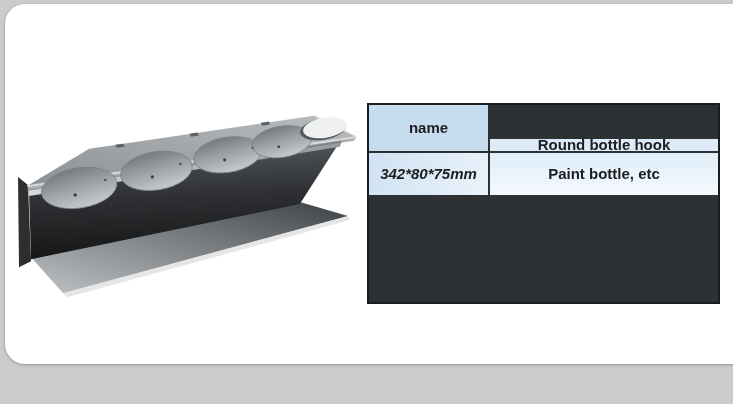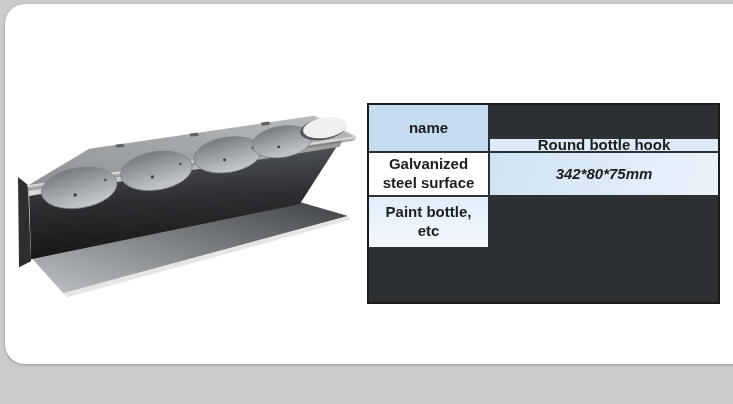--- a/index.html
+++ b/index.html
@@ -113,20 +113,19 @@
       <circle cx="90" cy="71" r="1.2"></circle>
       <circle cx="165" cy="55" r="1.2"></circle>
       <circle cx="237" cy="39" r="1.1"></circle>
     </g>
   </svg>
 
   <div class="spec-table">
     <div class="cell lbl">name</div>
     <div class="cell v1">Round bottle hook</div>
 
-    <div class="cell v2">Galvanized steel surface</div>
 
     <div class="cell v3">342*80*75mm</div>
 
     <div class="cell v4">Paint bottle, etc</div>
   </div>
 
 </div>
 
 </body></html>

